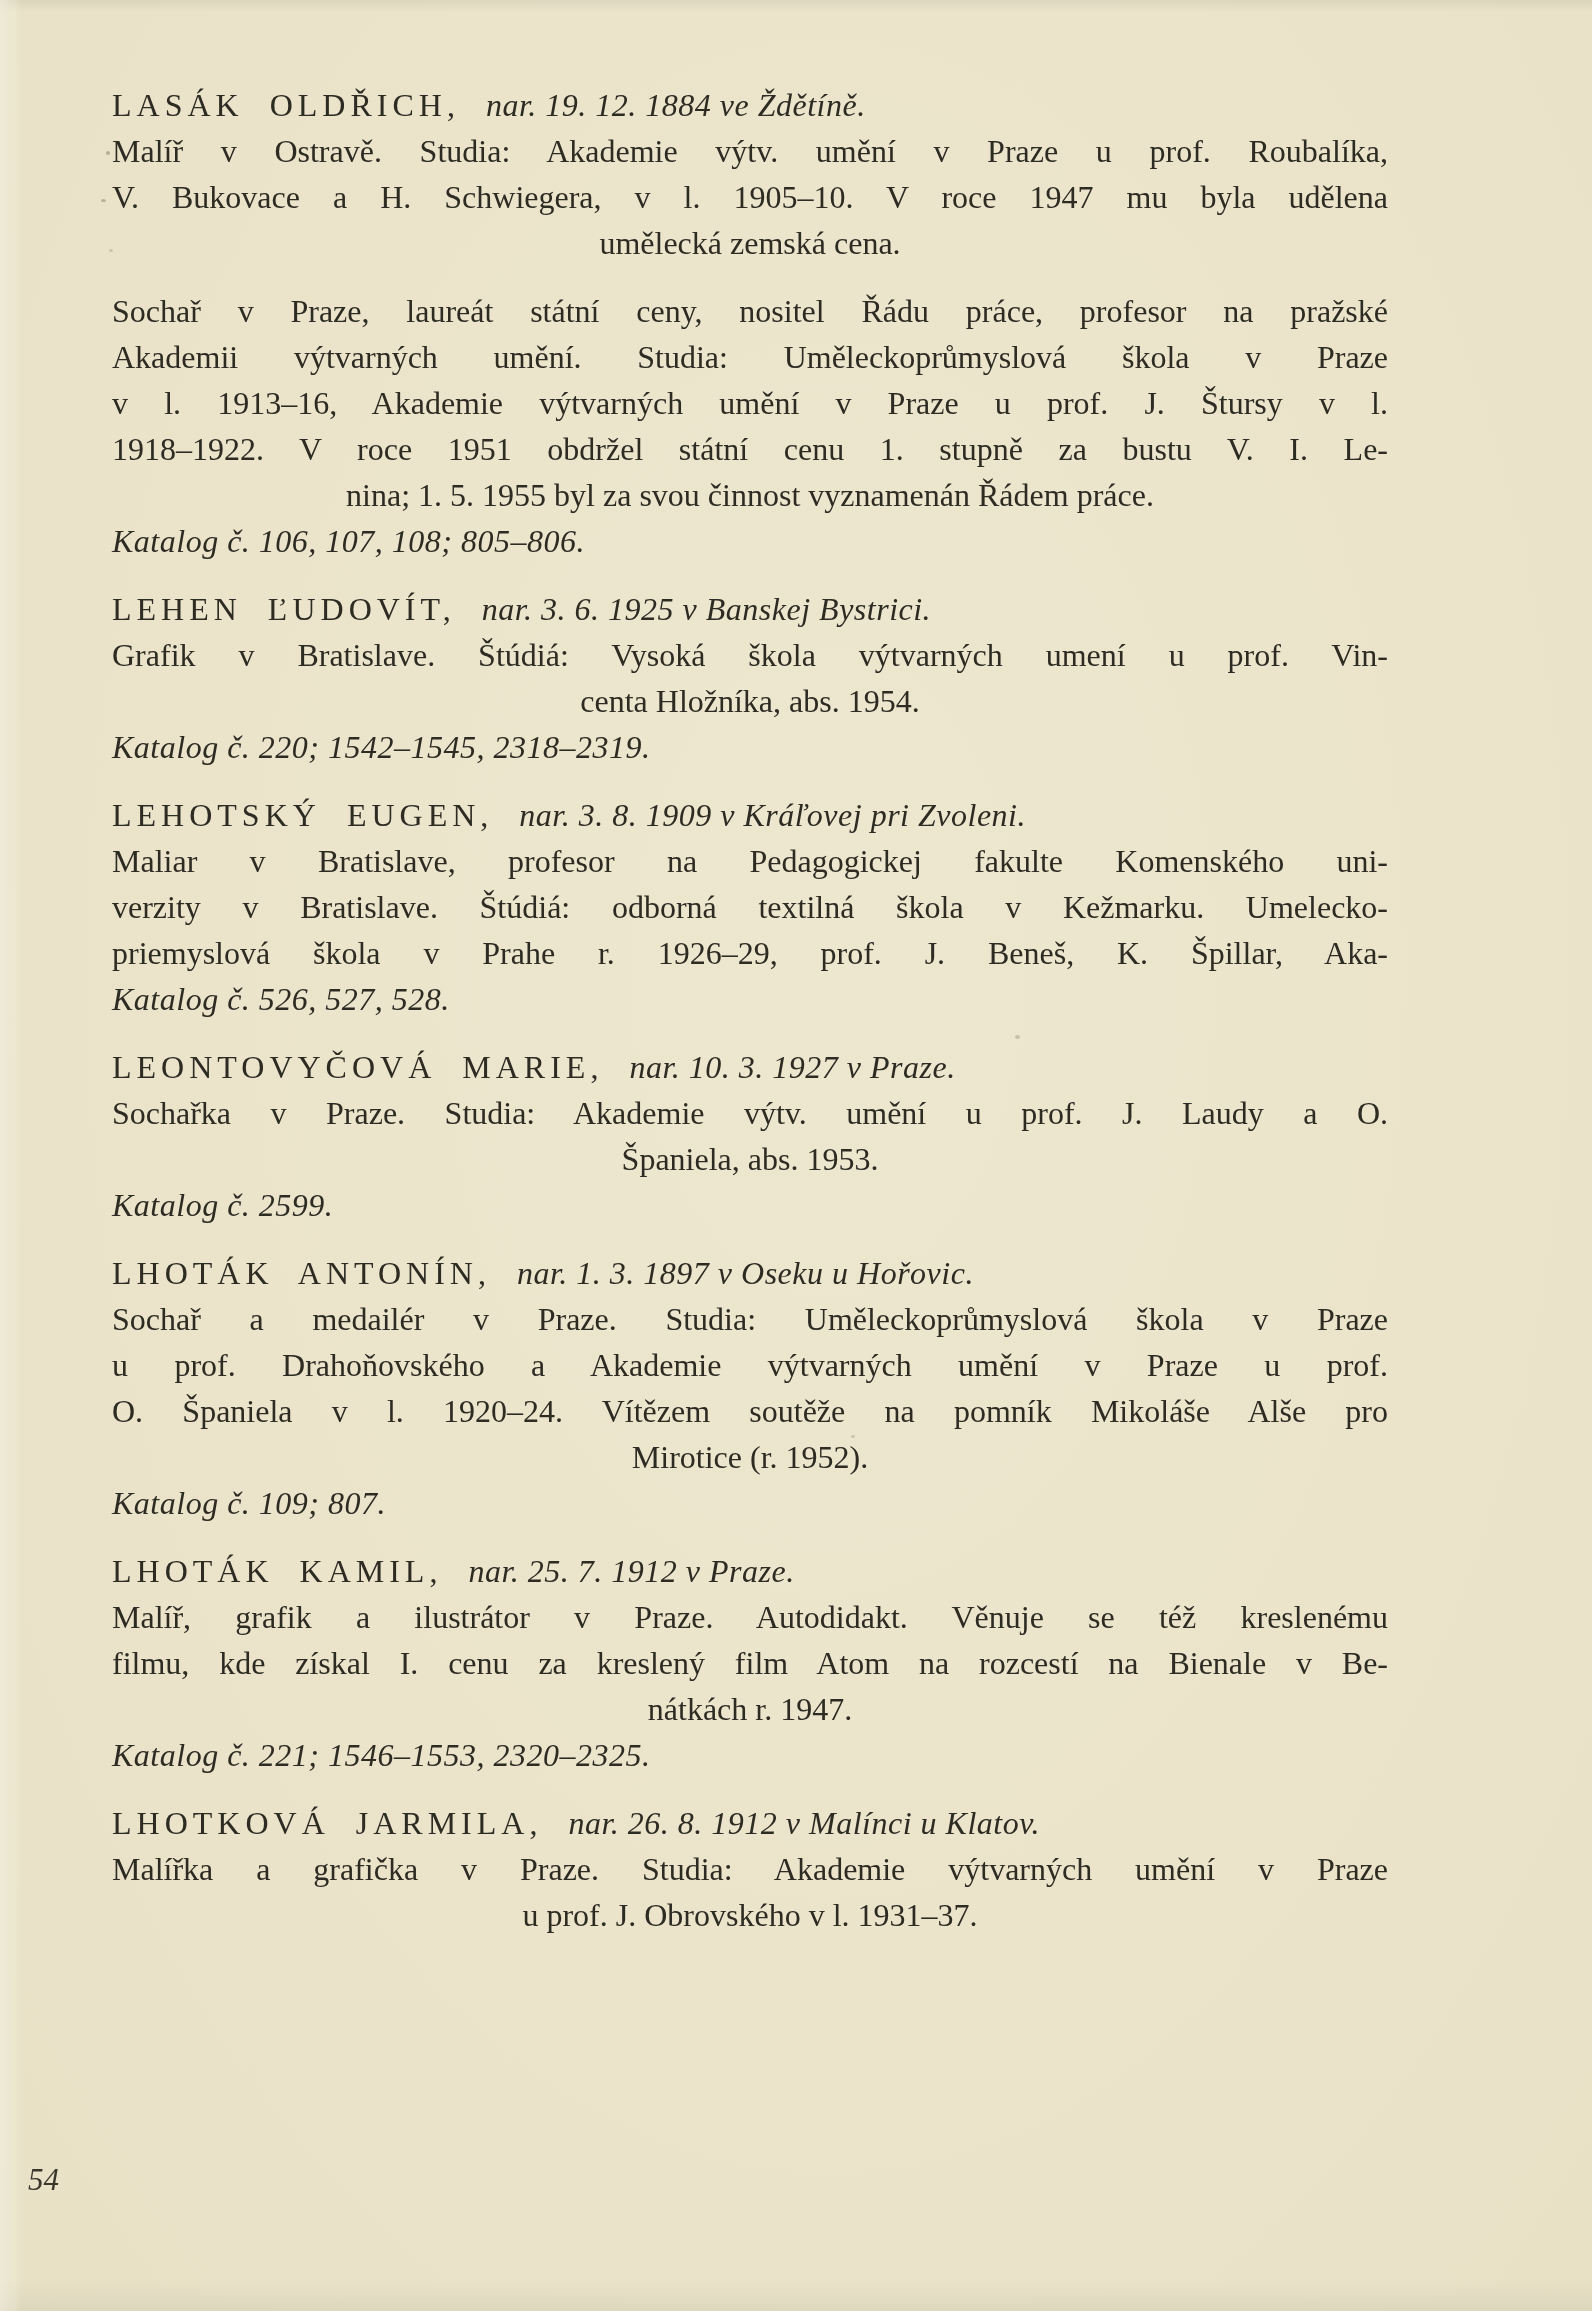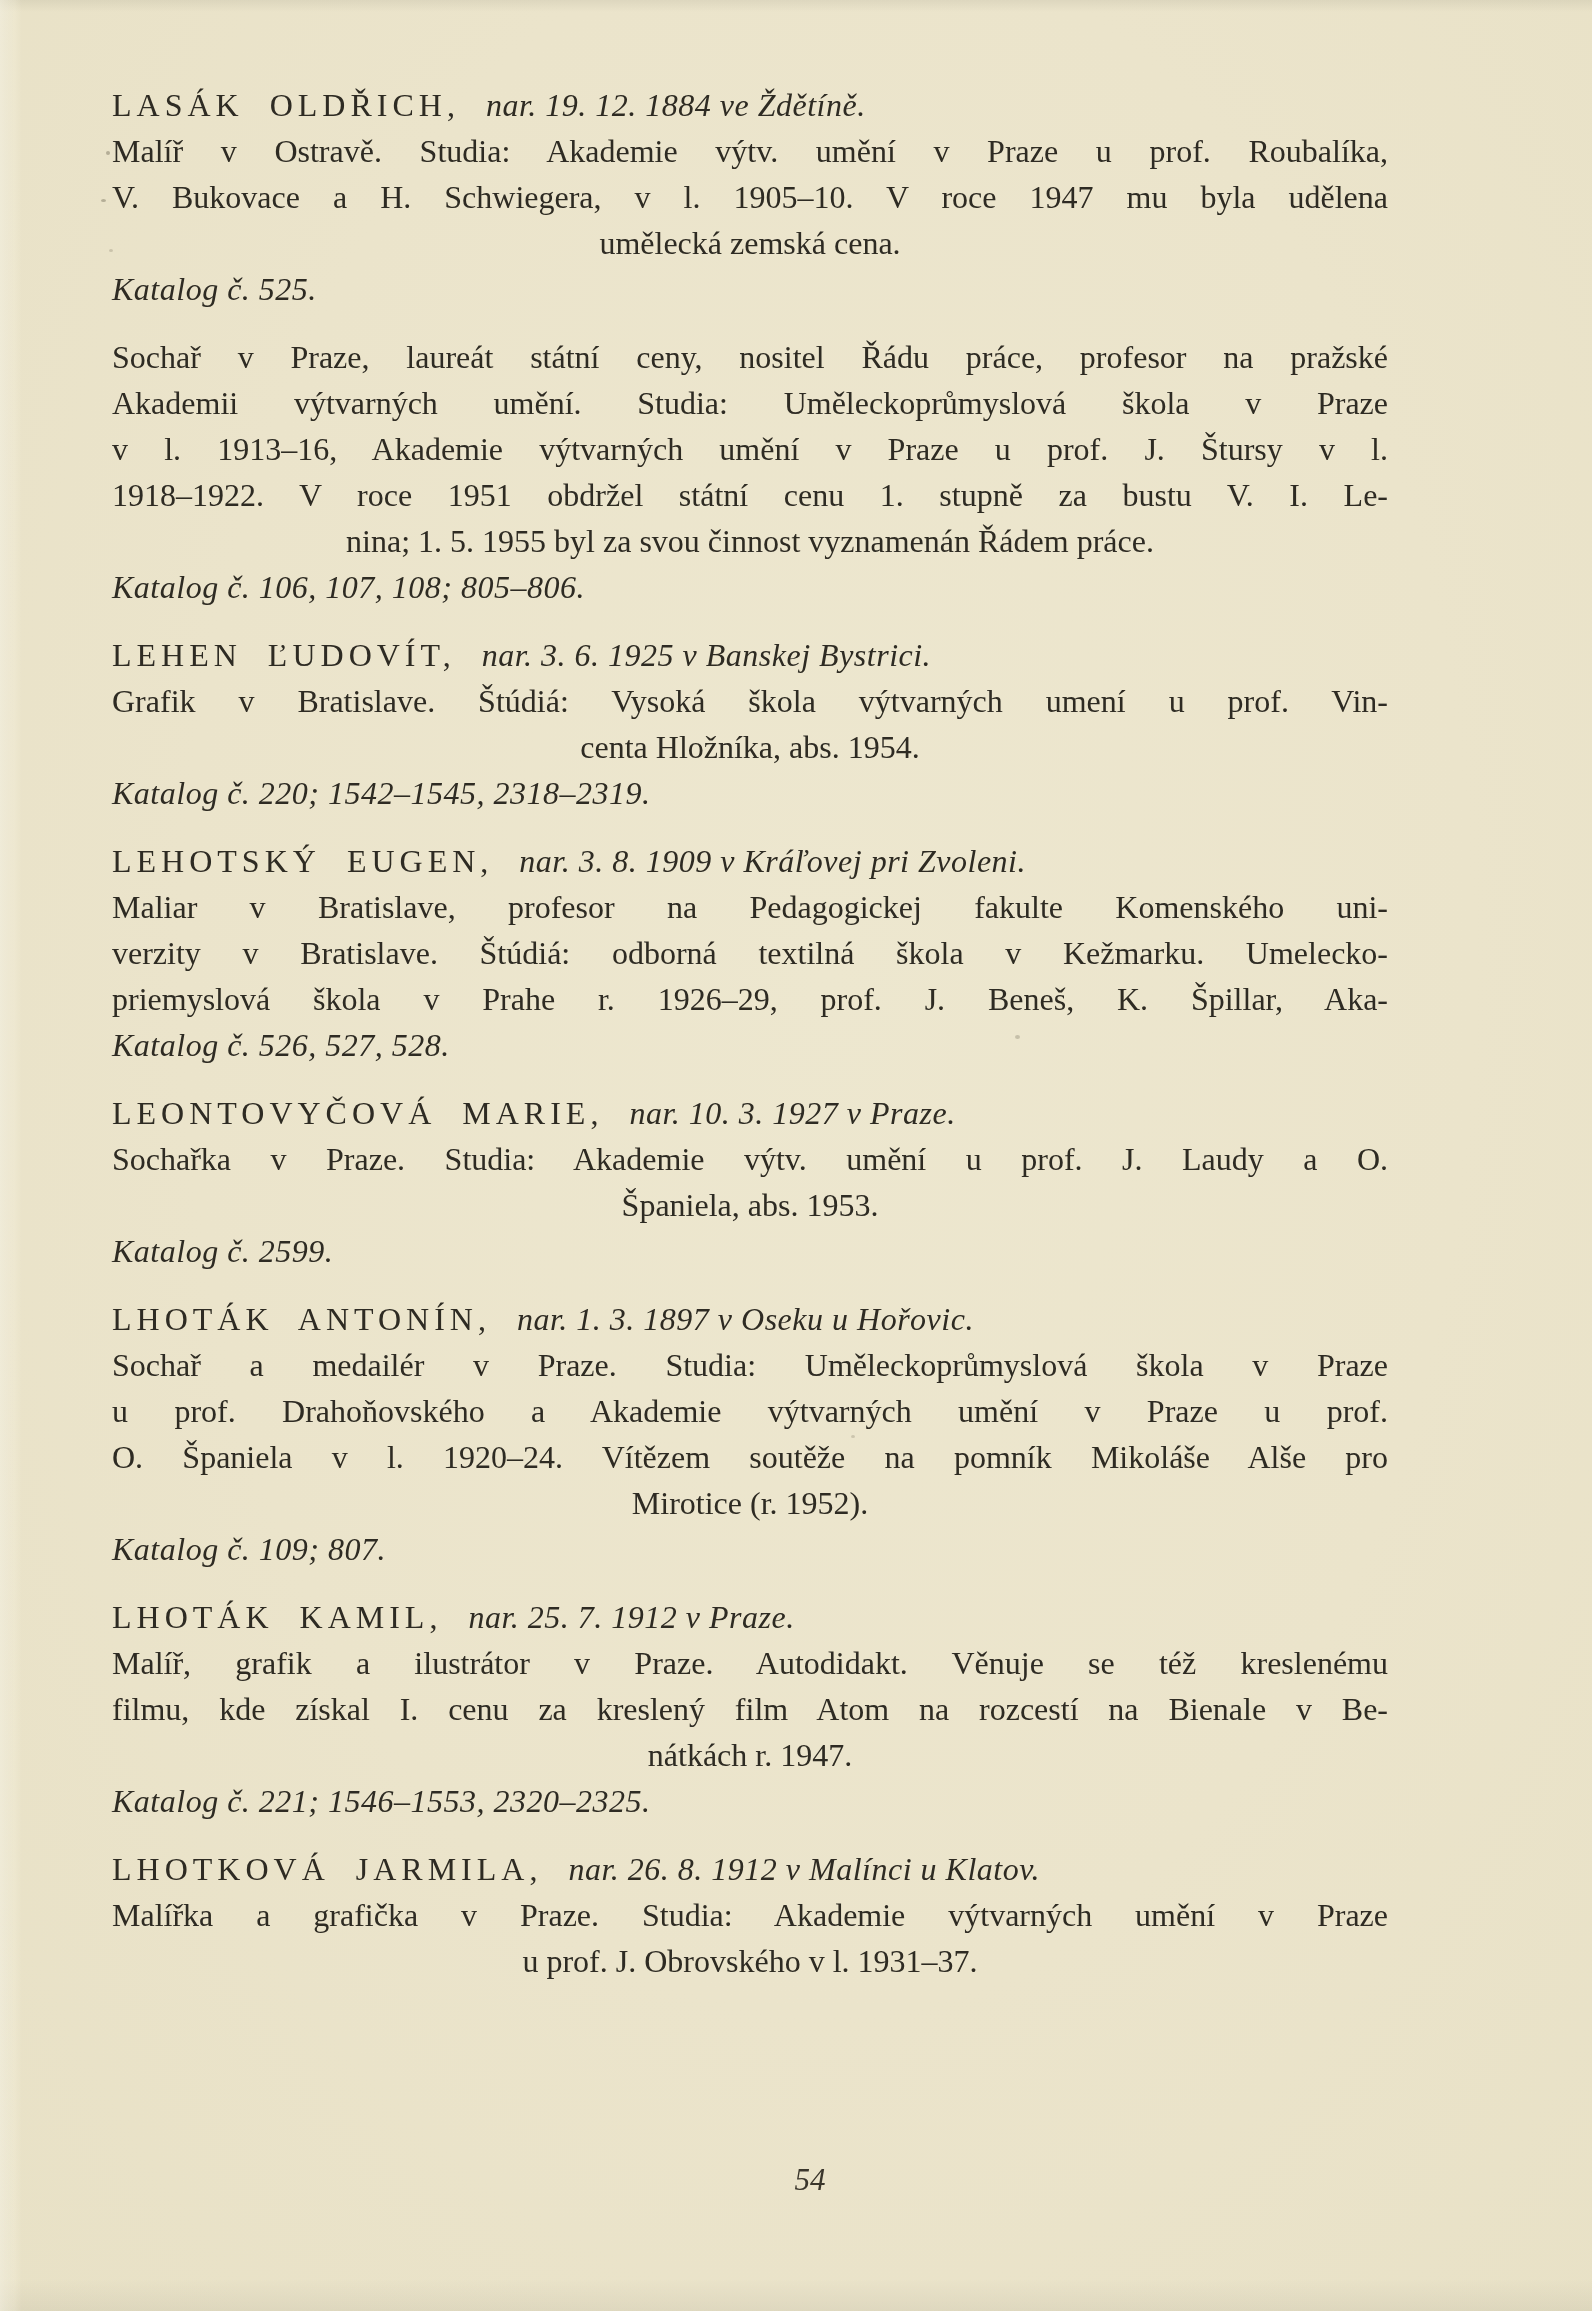--- a/index.html
+++ b/index.html
@@ -51,21 +51,21 @@
   }
   .katalog-line {
     font-style: italic;
     letter-spacing: 0.5px;
   }
   .pagenum {
     position: absolute;
     top: 2157px;
     left: 0;
     width: 1592px;
-    text-align: center;
+    text-align: left;
     text-indent: 28px;
     font-style: italic;
     font-size: 31px;
     color: #3a362c;
   }
   .speck {
     position: absolute;
     border-radius: 50%;
     background: rgba(95,90,72,0.38);
   }
@@ -77,21 +77,20 @@
   <main id="entries-container">
   <section class="entry">
     <div class="entry-header">
       <span class="entry-name">LASÁK OLDŘICH, </span>
       <span class="entry-birth">nar. 19. 12. 1884 ve Ždětíně.</span>
     </div>
     <div class="entry-body">
           <div class="body-line">Malíř v Ostravě. Studia: Akademie výtv. umění v Praze u prof. Roubalíka,</div>
           <div class="body-line">V. Bukovace a H. Schwiegera, v l. 1905–10. V roce 1947 mu byla udělena</div>
           <div class="body-line last">umělecká zemská cena.</div>
-          <div class="katalog-line">Katalog č. 525.</div>
         </div>
   </section>
 
   <section class="entry">
     <div class="entry-body">
           <div class="body-line">Sochař v Praze, laureát státní ceny, nositel Řádu práce, profesor na pražské</div>
           <div class="body-line">Akademii výtvarných umění. Studia: Uměleckoprůmyslová škola v Praze</div>
           <div class="body-line">v l. 1913–16, Akademie výtvarných umění v Praze u prof. J. Štursy v l.</div>
           <div class="body-line">1918–1922. V roce 1951 obdržel státní cenu 1. stupně za bustu V. I. Le-</div>
           <div class="body-line last">nina; 1. 5. 1955 byl za svou činnost vyznamenán Řádem práce.</div>

